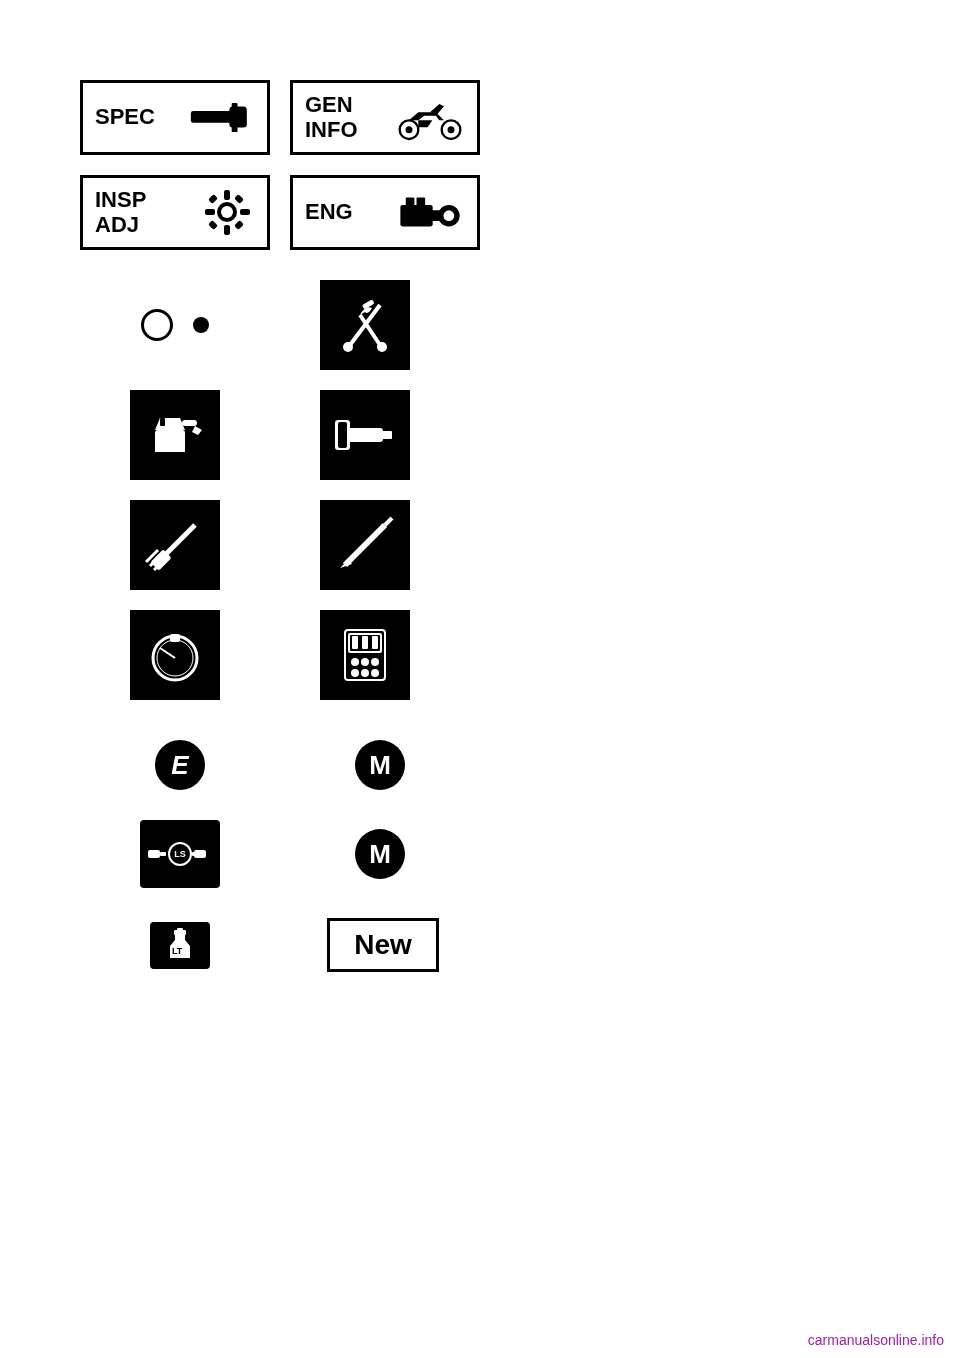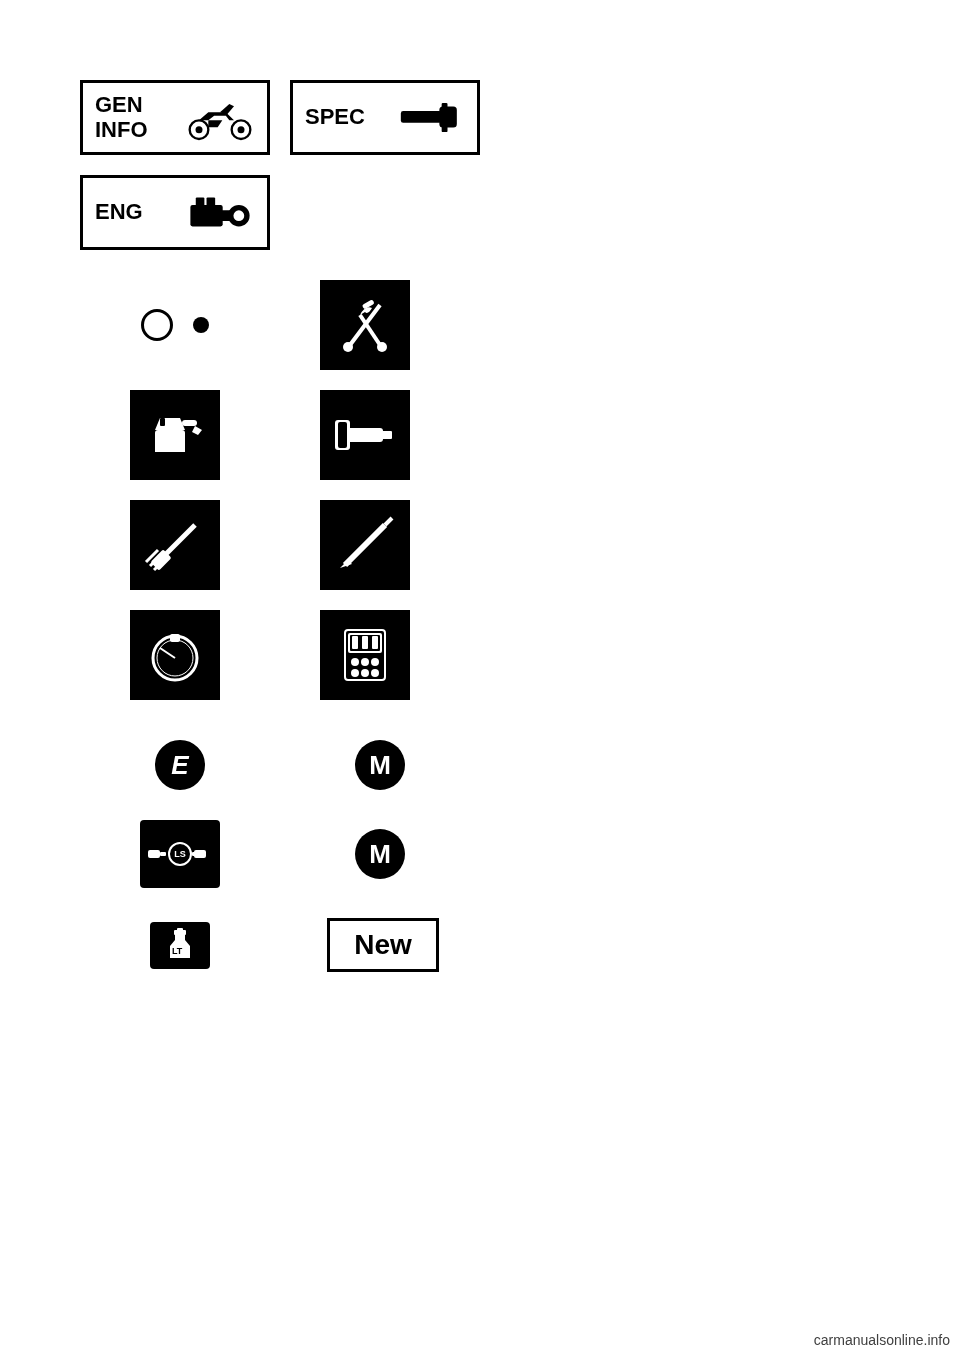--- a/index.html
+++ b/index.html
@@ -105,61 +105,79 @@
       display: inline-flex;
       align-items: center;
       justify-content: center;
       margin-left: 6px;
     }
 
     
     .watermark {
       position: absolute;
       bottom: 10px;
-      right: 10px;
+      right: 16px;
       font-size: 14px;
-      color: #404040;
+      color: #a21caf;
     }
 
   </style>
 </head>
 <body>
 
 <div class="page-content">
 
   <div class="category-grid">
+
+    <div class="category-box">
+      <span class="category-label">SPEC</span>
+      <div class="category-icon">
+        <svg viewBox="0 0 60 35" width="70" height="45" fill="#000">
+
+          <rect x="5" y="12" width="35" height="10" rx="2" fill="#000"></rect>
+          <rect x="38" y="8" width="15" height="18" rx="3" fill="#000"></rect>
+          <rect x="40" y="5" width="5" height="25" rx="1" fill="#000"></rect>
+        </svg>
+      </div>
+    </div>
 
     <div class="category-box">
       <span class="category-label">GEN<br>INFO</span>
       <div class="category-icon">
         <svg viewBox="0 0 60 40" width="70" height="50" fill="#000">
 
           <circle cx="12" cy="30" r="8" stroke="#000" stroke-width="2" fill="none"></circle>
           <circle cx="48" cy="30" r="8" stroke="#000" stroke-width="2" fill="none"></circle>
           <path d="M12 22 L20 15 L35 15 L42 22 L38 22 L35 18 L25 18 L20 22 Z" fill="#000"></path>
           <path d="M30 15 L38 8 L42 10 L36 17Z" fill="#000"></path>
           <circle cx="12" cy="30" r="3" fill="#000"></circle>
           <circle cx="48" cy="30" r="3" fill="#000"></circle>
           <path d="M20 22 L20 28 L28 28 L32 22Z" fill="#000"></path>
         </svg>
       </div>
     </div>
 
     <div class="category-box">
-      <span class="category-label">SPEC</span>
+      <span class="category-label">INSP<br>ADJ</span>
       <div class="category-icon">
-        <svg viewBox="0 0 60 35" width="70" height="45" fill="#000">
-
-          <rect x="5" y="12" width="35" height="10" rx="2" fill="#000"></rect>
-          <rect x="38" y="8" width="15" height="18" rx="3" fill="#000"></rect>
-          <rect x="40" y="5" width="5" height="25" rx="1" fill="#000"></rect>
-        </svg>
-      </div>
-    </div>
-
+        <svg viewBox="0 0 55 55" width="55" height="55" fill="#000">
+
+          <circle cx="27" cy="27" r="10" fill="#000"></circle>
+          <circle cx="27" cy="27" r="6" fill="#fff"></circle>
+          <rect x="24" y="5" width="6" height="10" rx="2" fill="#000"></rect>
+          <rect x="24" y="40" width="6" height="10" rx="2" fill="#000"></rect>
+          <rect x="5" y="24" width="10" height="6" rx="2" fill="#000"></rect>
+          <rect x="40" y="24" width="10" height="6" rx="2" fill="#000"></rect>
+          <rect x="10" y="10" width="6" height="8" rx="2" fill="#000" transform="rotate(45 13 14)"></rect>
+          <rect x="36" y="36" width="6" height="8" rx="2" fill="#000" transform="rotate(45 39 40)"></rect>
+          <rect x="36" y="10" width="6" height="8" rx="2" fill="#000" transform="rotate(-45 39 14)"></rect>
+          <rect x="10" y="36" width="6" height="8" rx="2" fill="#000" transform="rotate(-45 13 40)"></rect>
+        </svg>
+      </div>
+    </div>
 
     <div class="category-box">
       <span class="category-label">ENG</span>
       <div class="category-icon">
         <svg viewBox="0 0 65 45" width="70" height="50" fill="#000">
 
           <rect x="5" y="15" width="30" height="20" rx="2" fill="#000"></rect>
           <rect x="33" y="20" width="15" height="10" rx="1" fill="#000"></rect>
           <rect x="10" y="8" width="8" height="10" rx="1" fill="#000"></rect>
           <rect x="20" y="8" width="8" height="10" rx="1" fill="#000"></rect>

